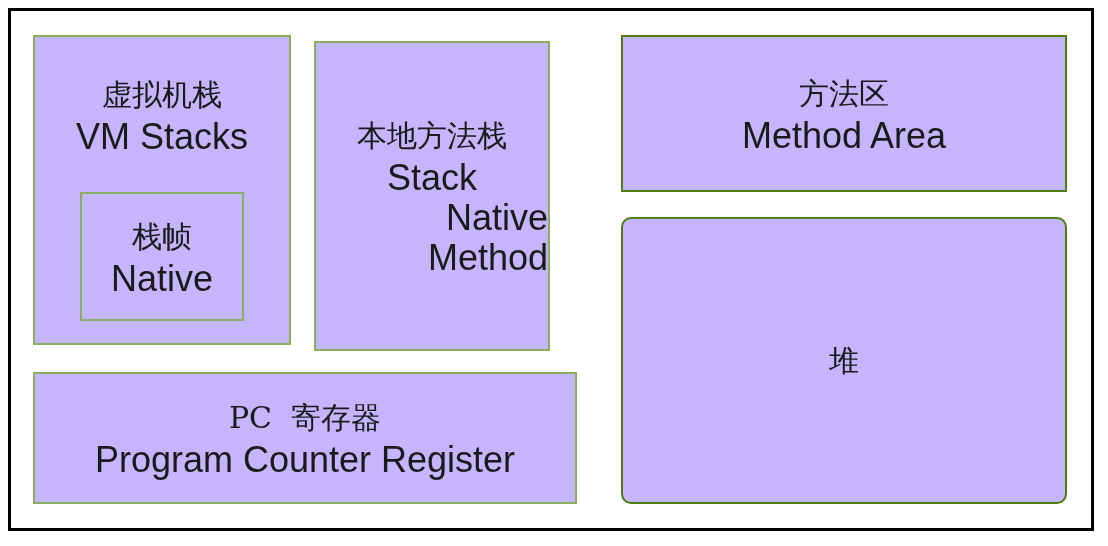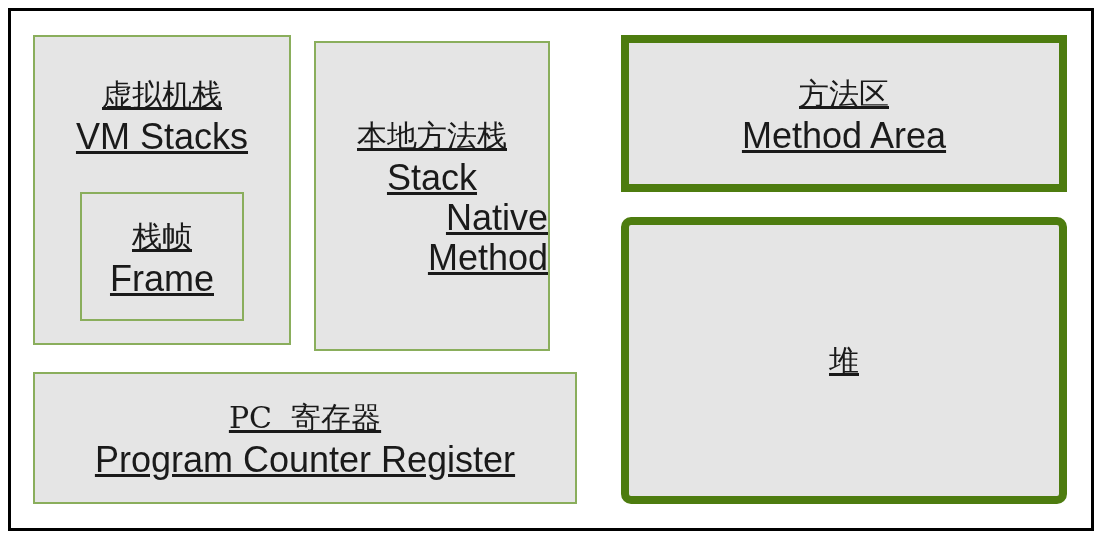--- a/index.html
+++ b/index.html
@@ -17,30 +17,29 @@
   }
   .outer-frame {
     position: absolute;
     left: 8px; top: 8px;
     width: 1086px; height: 523px;
     border: 3px solid #000000;
     background: #ffffff;
   }
   .box {
     position: absolute;
-    background: #e5e5e5;
+    background: #c4b5fd;
     display: flex;
     flex-direction: column;
     align-items: center;
     justify-content: center;
     text-align: center;
-    text-decoration: underline;
   }
   .box.green { border: 2px solid #8aae5c; }
-  .box.blue  { border: 8px solid #4d7c0f; }
+  .box.blue  { border: 2px solid #4d7c0f; }
 
   .zh {
     font-family: "DejaVu Serif", "Liberation Serif", serif;
     font-size: 30px;
     line-height: 44px;
     color: #1a1a1a;
     white-space: pre;
   }
   .en {
     font-family: "Liberation Sans", "DejaVu Sans", sans-serif;
@@ -85,21 +84,21 @@
 <div class="stage">
   <div class="outer-frame"></div>
 
   <div class="box green vm-stacks">
     <div class="zh">虚拟机栈</div>
     <div class="en">VM Stacks</div>
   </div>
 
   <div class="box green frame-box">
     <div class="zh">栈帧</div>
-    <div class="en">Frame</div>
+    <div class="en">Native</div>
   </div>
 
   <div class="box green native-stack">
     <div class="zh">本地方法栈</div>
     <div class="en">Stack</div>
     <div class="en">Native Method</div>
   </div>
 
   <div class="box green pc-register">
     <div class="zh">PC  寄存器</div>

